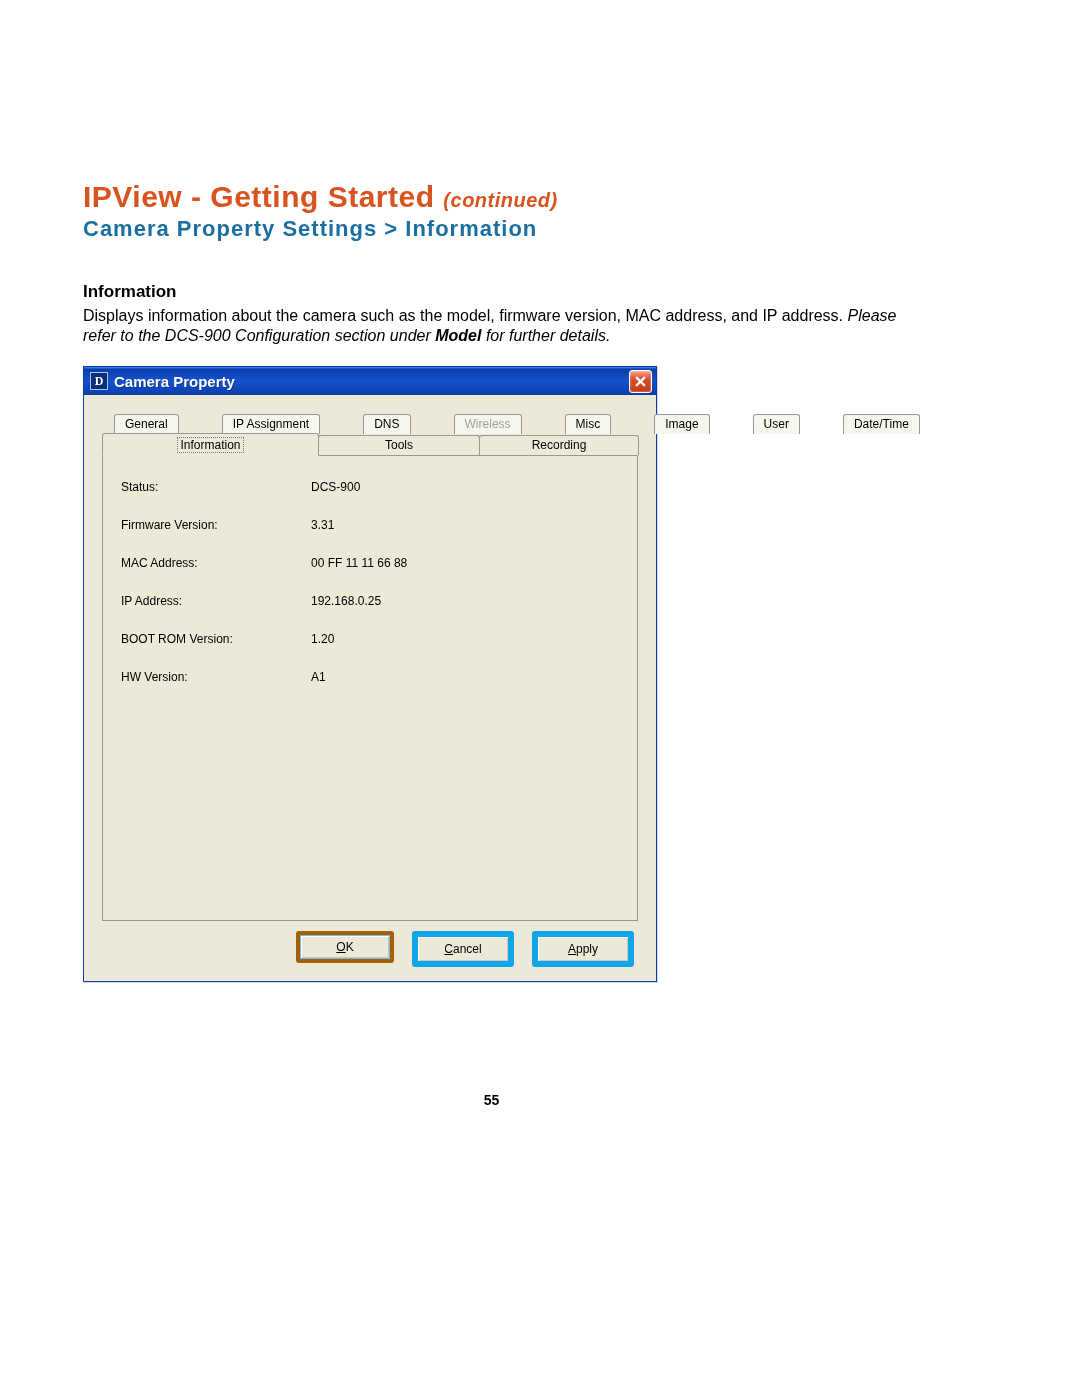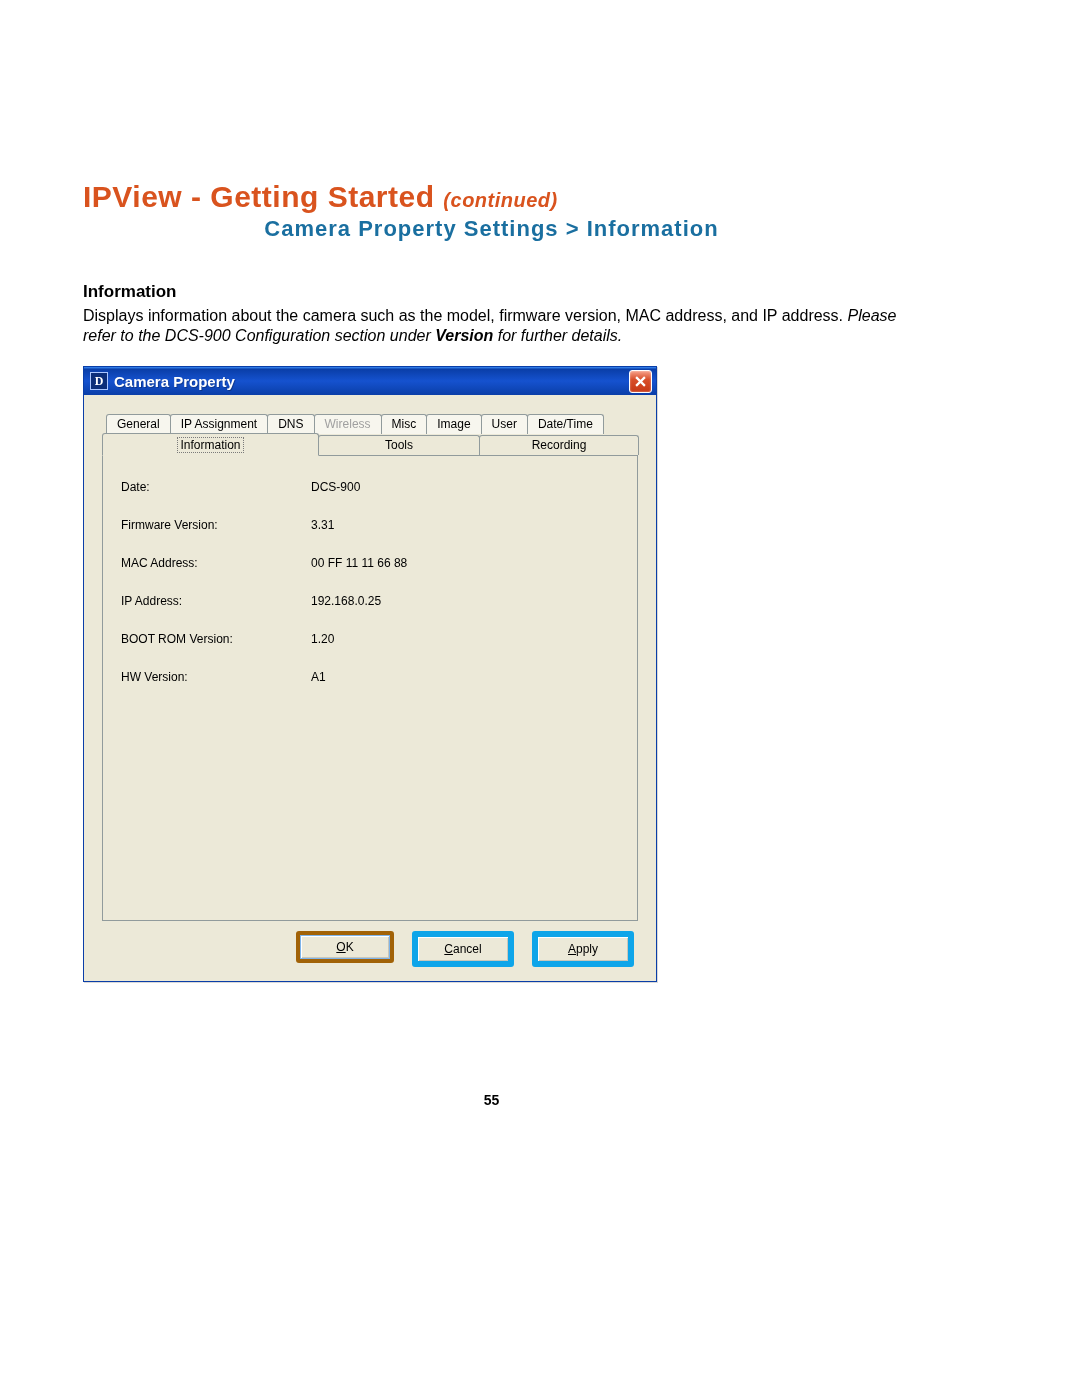--- a/index.html
+++ b/index.html
@@ -23,21 +23,20 @@
     font-size: 20px;
     font-style: italic;
     font-weight: bold;
   }
   .heading-sub {
     font-size: 22px;
     font-weight: bold;
     color: #1a6fa0;
     margin: 0 0 40px 0;
     letter-spacing: 1px;
-    text-align: center;
   }
   .section-label {
     font-size: 17px;
     font-weight: bold;
     color: #000;
     margin: 0 0 4px 0;
   }
   .body-text {
     font-size: 16px;
     color: #000;
@@ -88,21 +87,21 @@
   }
   .titlebar .closebtn svg { width: 11px; height: 11px; }
 
   .client {
     padding: 18px 18px 14px 18px;
   }
 
   
   .tab-rows { font-family: "Tahoma","MS Sans Serif",Arial,sans-serif; font-size: 12px; color:#000; }
   .tab-row { display: flex; align-items: flex-end; height: 21px; }
-  .tab-row.back { margin-left: 4px; }
+  .tab-row.back { margin-left: 12px; gap: 44px; }
   .tab {
     border: 1px solid #919b9c;
     border-bottom: none;
     border-top-left-radius: 3px;
     border-top-right-radius: 3px;
     background: #f7f6ee;
     padding: 2px 10px 3px 10px;
     margin-right: -1px;
     position: relative;
     white-space: nowrap;
@@ -181,21 +180,21 @@
   <h1 class="heading-main">
     <span>IPView - Getting Started</span>
     <span class="continued">(continued)</span>
   </h1>
   <div class="heading-sub">Camera Property Settings &gt; Information</div>
 
   <div class="section-label">Information</div>
   <p class="body-text">
     <span>Displays information about the camera such as the model, firmware version, MAC address, and IP address. </span>
     <span class="ital">Please refer to the DCS-900 Configuration section under </span>
-    <span class="boldital">Version</span>
+    <span class="boldital">Model</span>
     <span class="ital">  for further details.</span>
   </p>
 
   <div class="win">
     <div class="titlebar">
       <div class="logo">
         <span>D</span>
       </div>
       <div class="title">Camera Property</div>
       <div class="closebtn">
@@ -223,21 +222,21 @@
           </div>
           <div class="tab wide1" style="flex:0 0 140px">
             <span>Tools</span>
           </div>
           <div class="tab wide1" style="flex:1">
             <span>Recording</span>
           </div>
         </div>
         <div class="tab-panel">
           <div class="info-row">
-            <div class="k">Date:</div>
+            <div class="k">Status:</div>
             <div class="v">DCS-900</div>
           </div>
           <div class="info-row">
             <div class="k">Firmware Version:</div>
             <div class="v">3.31</div>
           </div>
           <div class="info-row">
             <div class="k">MAC Address:</div>
             <div class="v">00 FF 11 11 66 88</div>
           </div>

